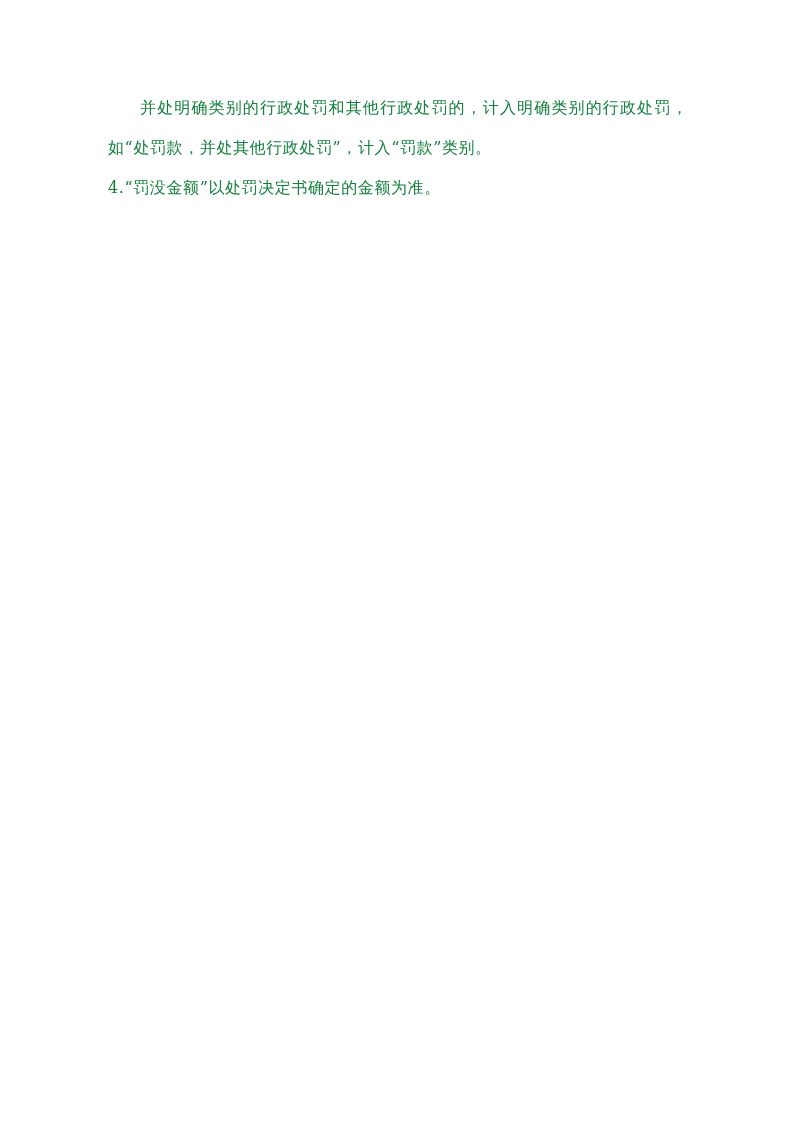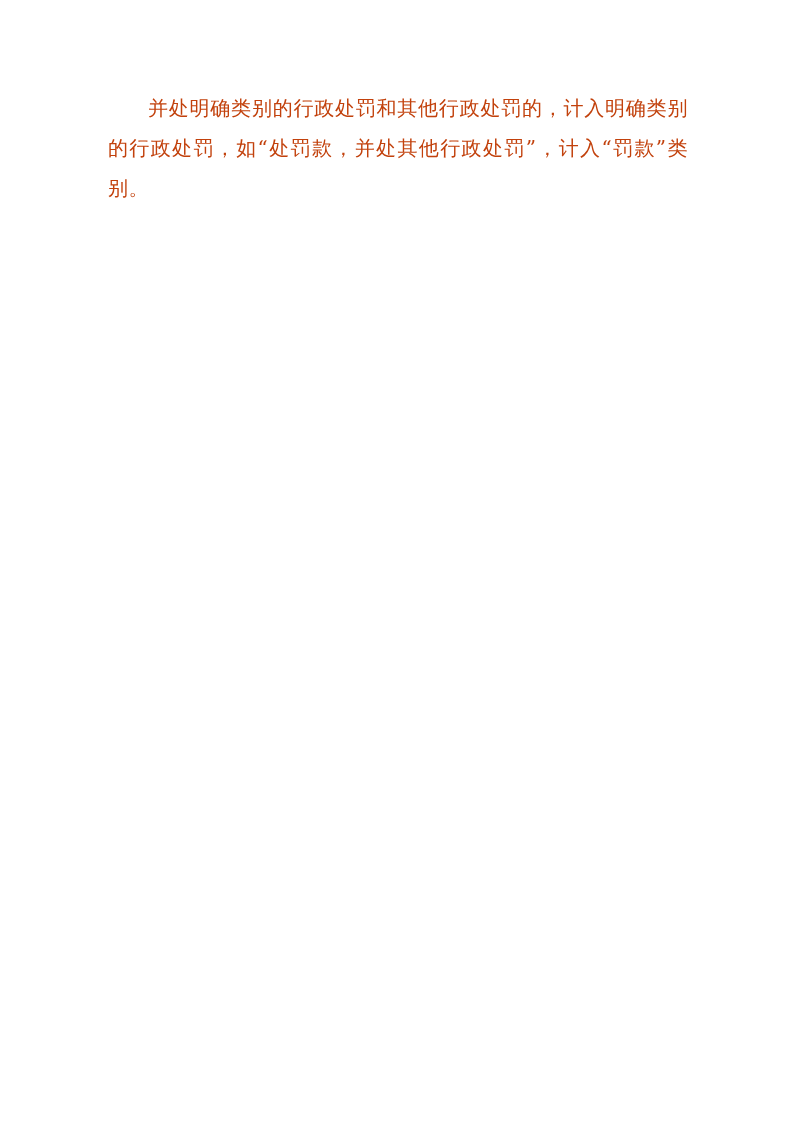--- a/index.html
+++ b/index.html
@@ -17,33 +17,34 @@
     box-sizing: border-box;
   }
   .doc-body {
     position: absolute;
     left: 108px;
     top: 88px;
     width: 580px;
   }
   .para {
     font-family: "DejaVu Serif", "Liberation Serif", serif;
-    font-size: 20px;
+    font-size: 16px;
     line-height: 40px;
-    color: #c2410c;
+    color: #15803d;
     text-align: justify;
     text-justify: inter-ideograph;
     margin: 0 0 0 0;
     letter-spacing: 0.6px;
     text-indent: 2em;
   }
   .para.no-indent {
     text-indent: 0;
   }
 </style>
 </head>
 <body>
 
 <div class="page">
   <div class="doc-body">
     <p class="para">并处明确类别的行政处罚和其他行政处罚的，计入明确类别的行政处罚，如“处罚款，并处其他行政处罚”，计入“罚款”类别。</p>
+    <p class="para no-indent">4.“罚没金额”以处罚决定书确定的金额为准。</p>
   </div>
 </div>
 
 </body></html>

